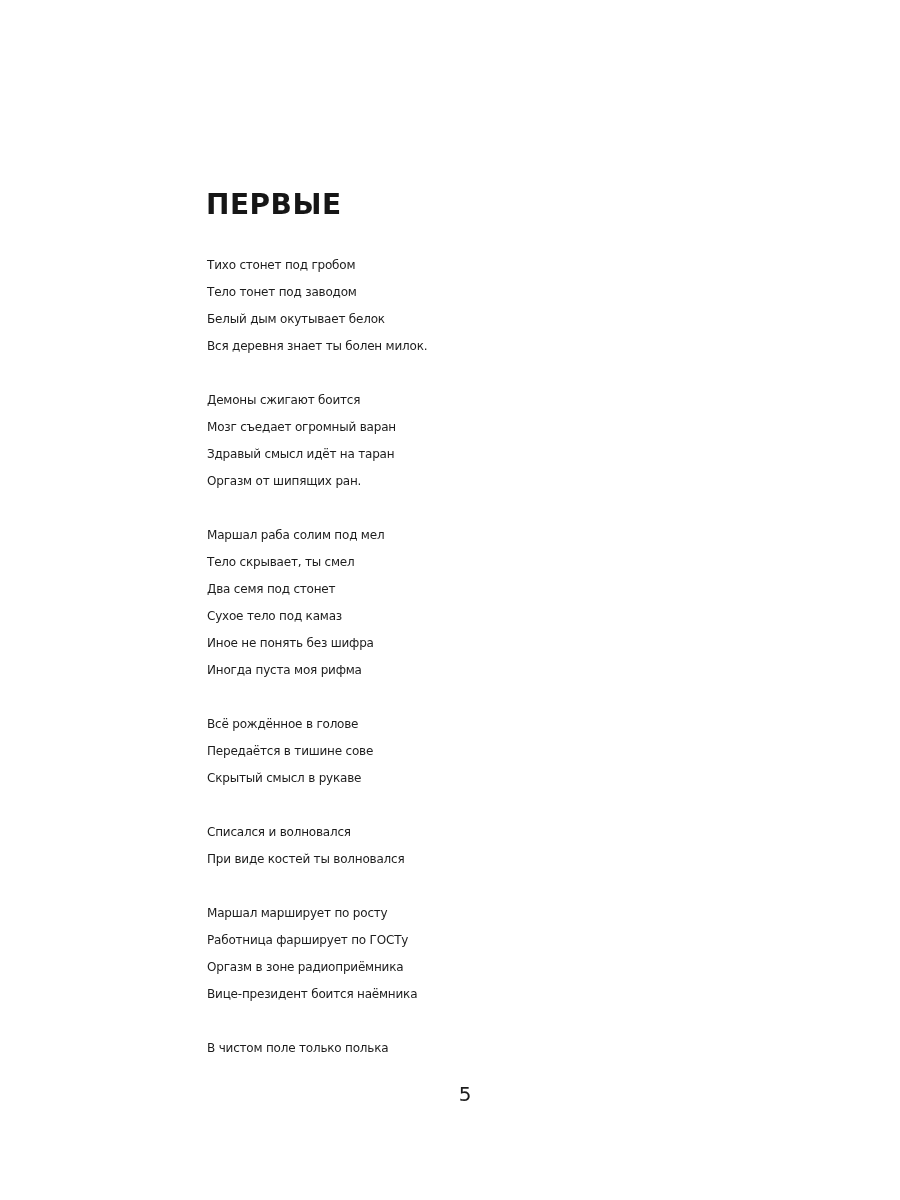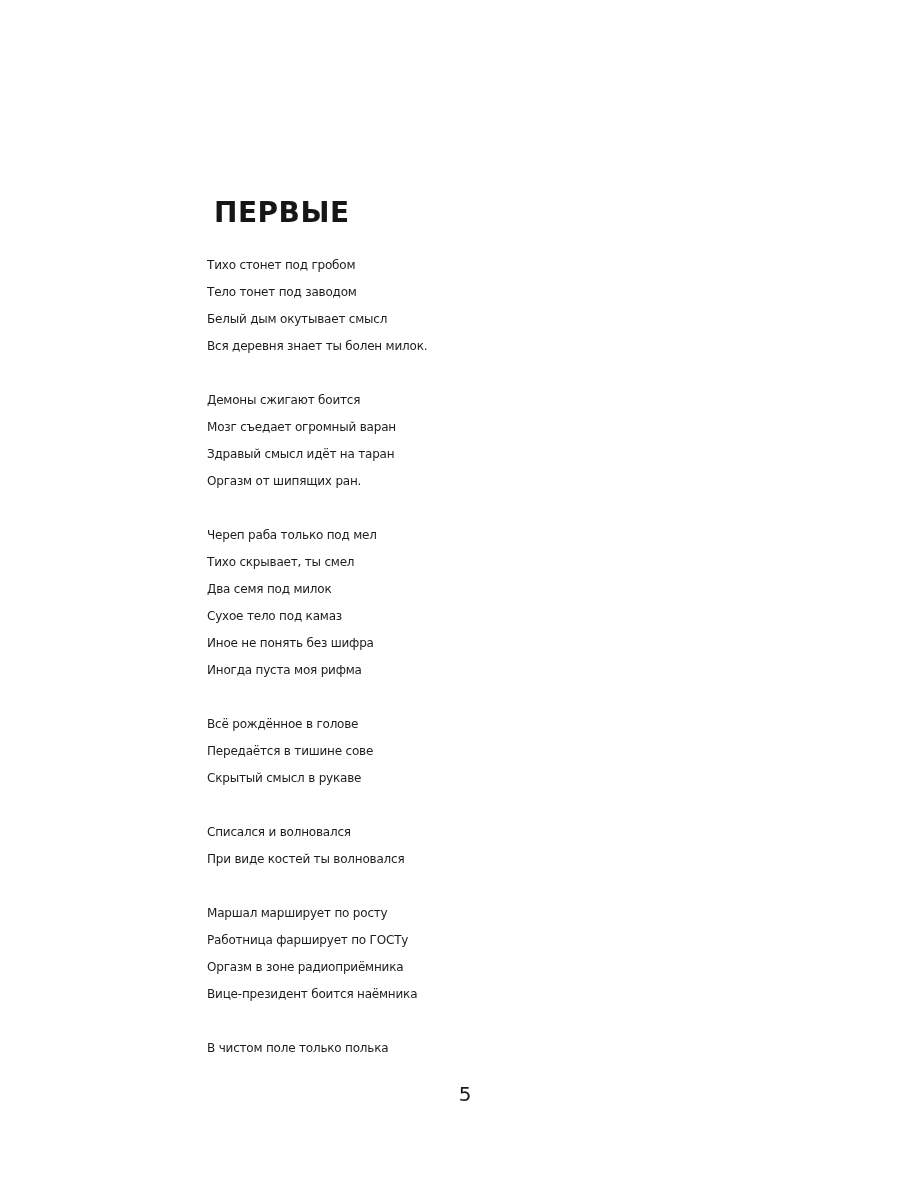--- a/index.html
+++ b/index.html
@@ -12,21 +12,21 @@
     width: 900px;
     height: 1200px;
     background: #ffffff;
     overflow: hidden;
     font-family: "DejaVu Sans", "Liberation Sans", sans-serif;
   }
   .poem-title {
     position: absolute;
     left: 206px;
     top: 188px;
-    margin: 8px;
+    margin: 0;
     font-size: 28px;
     font-weight: 700;
     letter-spacing: 0.5px;
     color: #161616;
     font-family: "DejaVu Sans", "Liberation Sans", sans-serif;
   }
   .poem {
     position: absolute;
     left: 207px;
     top: 252px;
@@ -58,35 +58,35 @@
 
 <div class="page">
 
   <h1 class="poem-title">ПЕРВЫЕ</h1>
 
   <div class="poem">
 
     <p class="stanza">
       <span class="poem-line">Тихо стонет под гробом</span>
       <span class="poem-line">Тело тонет под заводом</span>
-      <span class="poem-line">Белый дым окутывает смысл</span>
+      <span class="poem-line">Белый дым окутывает белок</span>
       <span class="poem-line">Вся деревня знает ты болен милок.</span>
     </p>
 
     <p class="stanza">
       <span class="poem-line">Демоны сжигают боится</span>
       <span class="poem-line">Мозг съедает огромный варан</span>
       <span class="poem-line">Здравый смысл идёт на таран</span>
       <span class="poem-line">Оргазм от шипящих ран.</span>
     </p>
 
     <p class="stanza">
-      <span class="poem-line">Череп раба только под мел</span>
-      <span class="poem-line">Тихо скрывает, ты смел</span>
-      <span class="poem-line">Два семя под милок</span>
+      <span class="poem-line">Маршал раба солим под мел</span>
+      <span class="poem-line">Тело скрывает, ты смел</span>
+      <span class="poem-line">Два семя под стонет</span>
       <span class="poem-line">Сухое тело под камаз</span>
       <span class="poem-line">Иное не понять без шифра</span>
       <span class="poem-line">Иногда пуста моя рифма</span>
     </p>
 
     <p class="stanza">
       <span class="poem-line">Всё рождённое в голове</span>
       <span class="poem-line">Передаётся в тишине сове</span>
       <span class="poem-line">Скрытый смысл в рукаве</span>
     </p>

